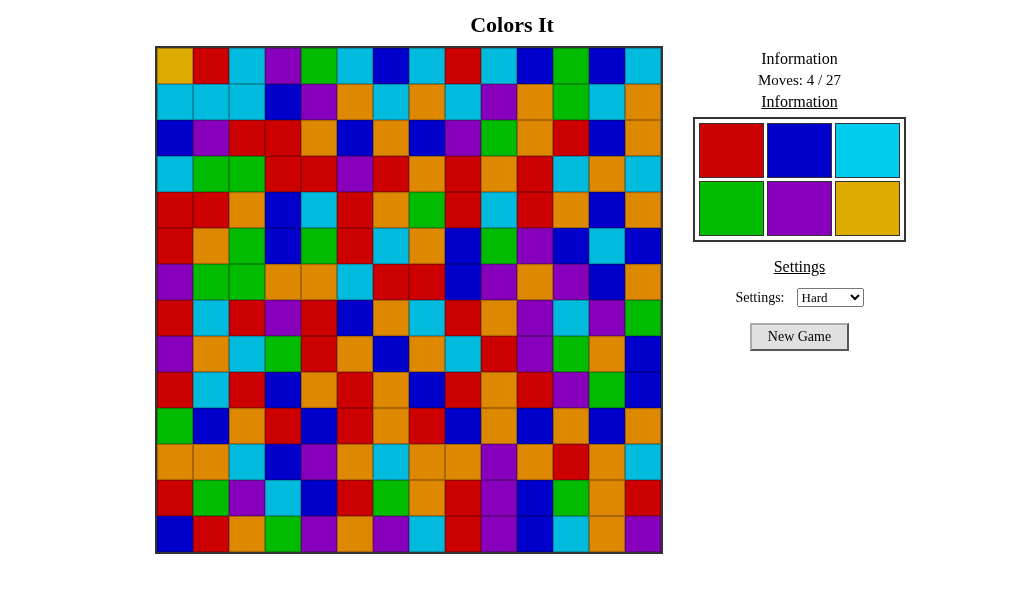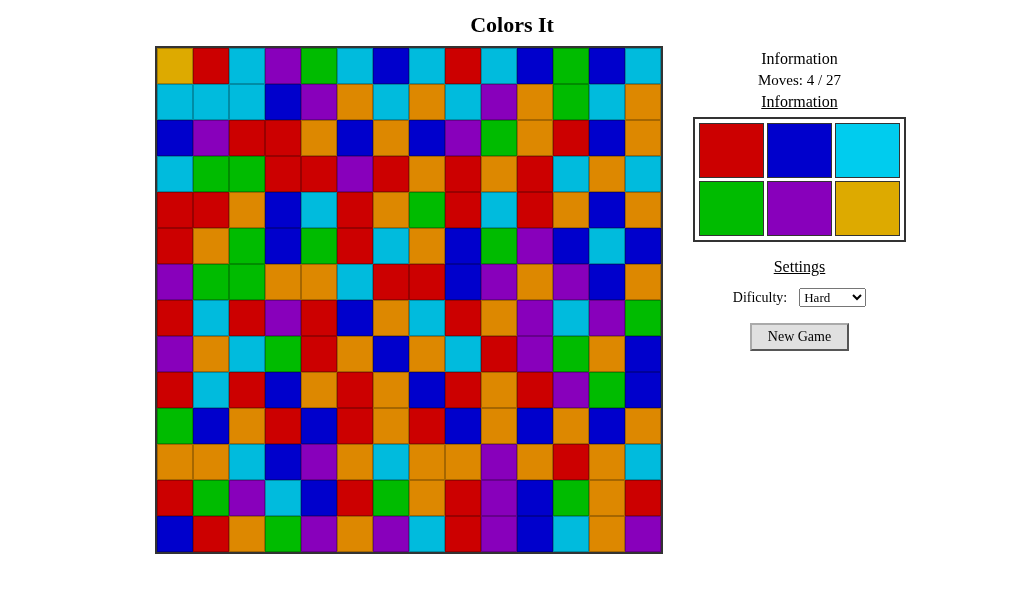--- a/index.html
+++ b/index.html
@@ -325,21 +325,21 @@
         <div class="color-btn" style="background-color: rgb(0, 204, 238);"></div>
         <div class="color-btn" style="background-color: rgb(0, 187, 0);"></div>
         <div class="color-btn" style="background-color: rgb(136, 0, 187);"></div>
         <div class="color-btn" style="background-color: rgb(221, 170, 0);"></div>
       </div>
 
     <div class="settings-title">Settings</div>
     <table class="settings-table">
       <tbody>
       <tr>
-        <td>Dificulty:</td>
+        <td>Settings:</td>
         <td>
           <select>
             <option>Easy</option>
             <option>Medium</option>
             <option selected="">Hard</option>
           </select>
         </td>
       </tr>
     </tbody>
       </table>

